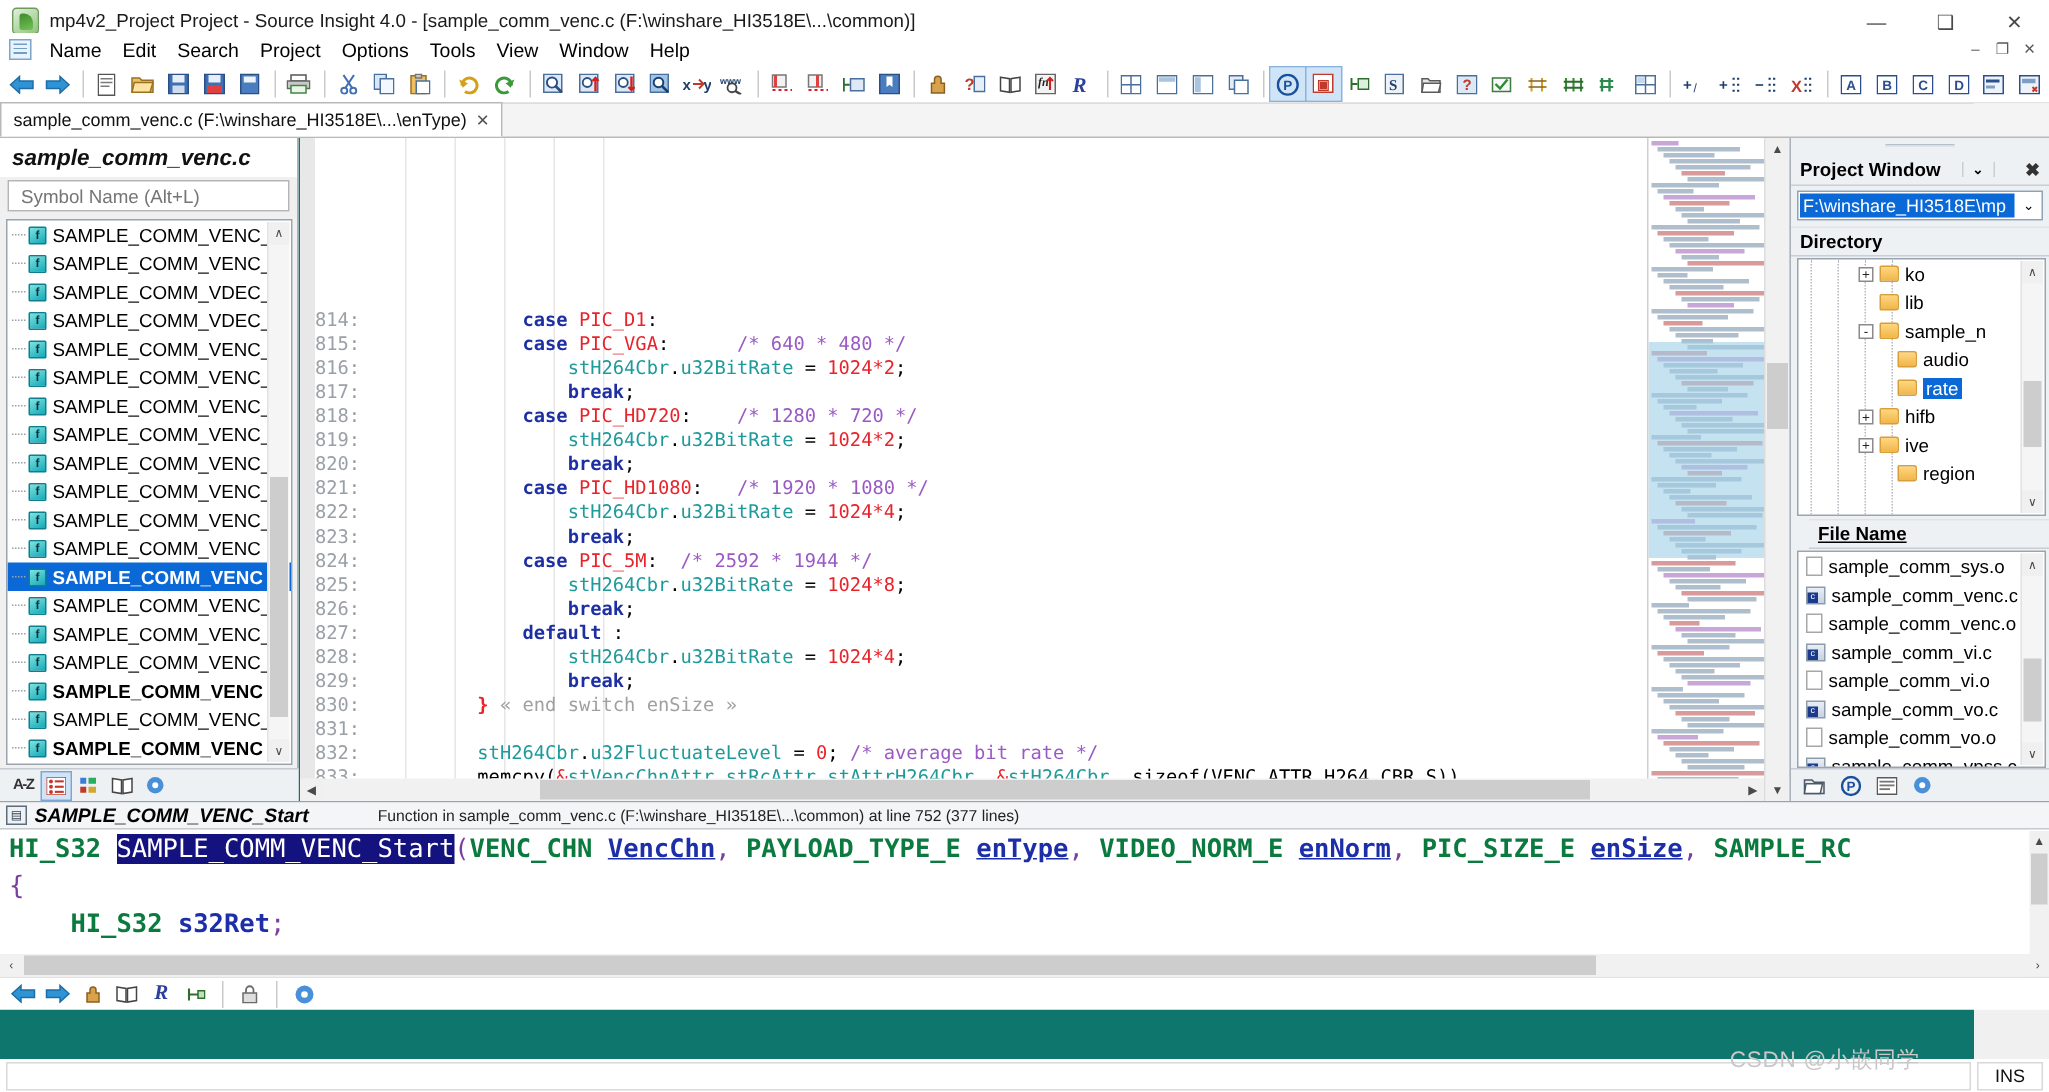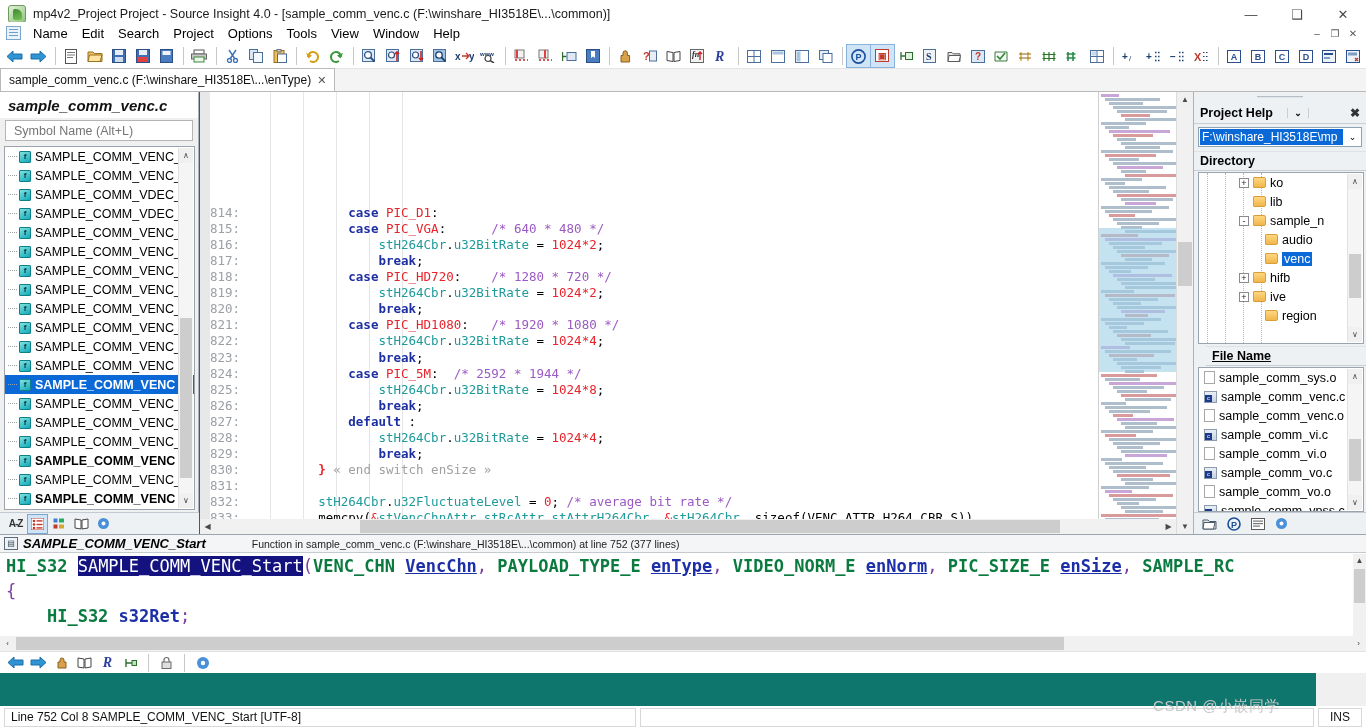--- a/index.html
+++ b/index.html
@@ -930,21 +930,21 @@
 
   <div class="ed-hscroll">
     <div class="sb-arrow" style="position:absolute;left:0;top:0;width:15px;height:15px;">◀</div>
     <div class="hs-thumb" style="left:160px;width:700px;"></div>
     <div class="sb-arrow" style="position:absolute;right:0;top:0;width:15px;height:15px;">▶</div>
   </div>
 
   <div class="rightpanel">
     <div class="rp-grip"></div>
     <div class="rp-head">
-      <span>Project Help</span>
+      <span>Project Window</span>
       <span class="chev">⌄</span>
       <span class="xclose">✖</span>
     </div>
     <div class="rp-combo">
       <span class="val">F:\winshare_HI3518E\mp</span>
       <span class="arrow">⌄</span>
     </div>
     <div class="rp-subhead" style="position:absolute;left:0;top:59px;width:173px;">Directory</div>
     <div class="tree dir" id="dirtree" style="top:80px;height:172px;">
       <div class="vdots" style="left:8px"></div>
@@ -974,21 +974,21 @@
         <div class="tree-row">
           <span style="display:inline-block;width:52px"></span>
           <span style="display:inline-block;width:14px"></span>
           <span class="folder"></span>
           <span class="tr-label">audio</span>
         </div>
         <div class="tree-row">
           <span style="display:inline-block;width:52px"></span>
           <span style="display:inline-block;width:14px"></span>
           <span class="folder"></span>
-          <span class="tr-label sel">venc</span>
+          <span class="tr-label sel">rate</span>
         </div>
         <div class="tree-row">
           <span style="display:inline-block;width:40px"></span>
           <span class="tgl">+</span>
           <span style="display:inline-block;width:4px"></span>
           <span class="folder"></span>
           <span class="tr-label">hifb</span>
         </div>
         <div class="tree-row">
           <span style="display:inline-block;width:40px"></span>
@@ -1146,19 +1146,18 @@
       <div class="lp-tb-ico">
         <svg width="14" height="14" viewBox="0 0 14 14">
             <circle cx="7" cy="7" r="6" fill="#4a90d9"></circle>
             <circle cx="7" cy="7" r="2.2" fill="#fff"></circle>
           </svg>
       </div>
     </div>
   </div>
 
   <div class="statusbar">
-    <div class="sb-cell main">Line 752  Col 8  SAMPLE_COMM_VENC_Start [UTF-8]</div>
     <div class="sb-cell mid"></div>
     <div class="sb-cell ins">INS</div>
   </div>
 
   <div class="wm">CSDN @小嵌同学</div>
 </div>
 
 </body></html>

